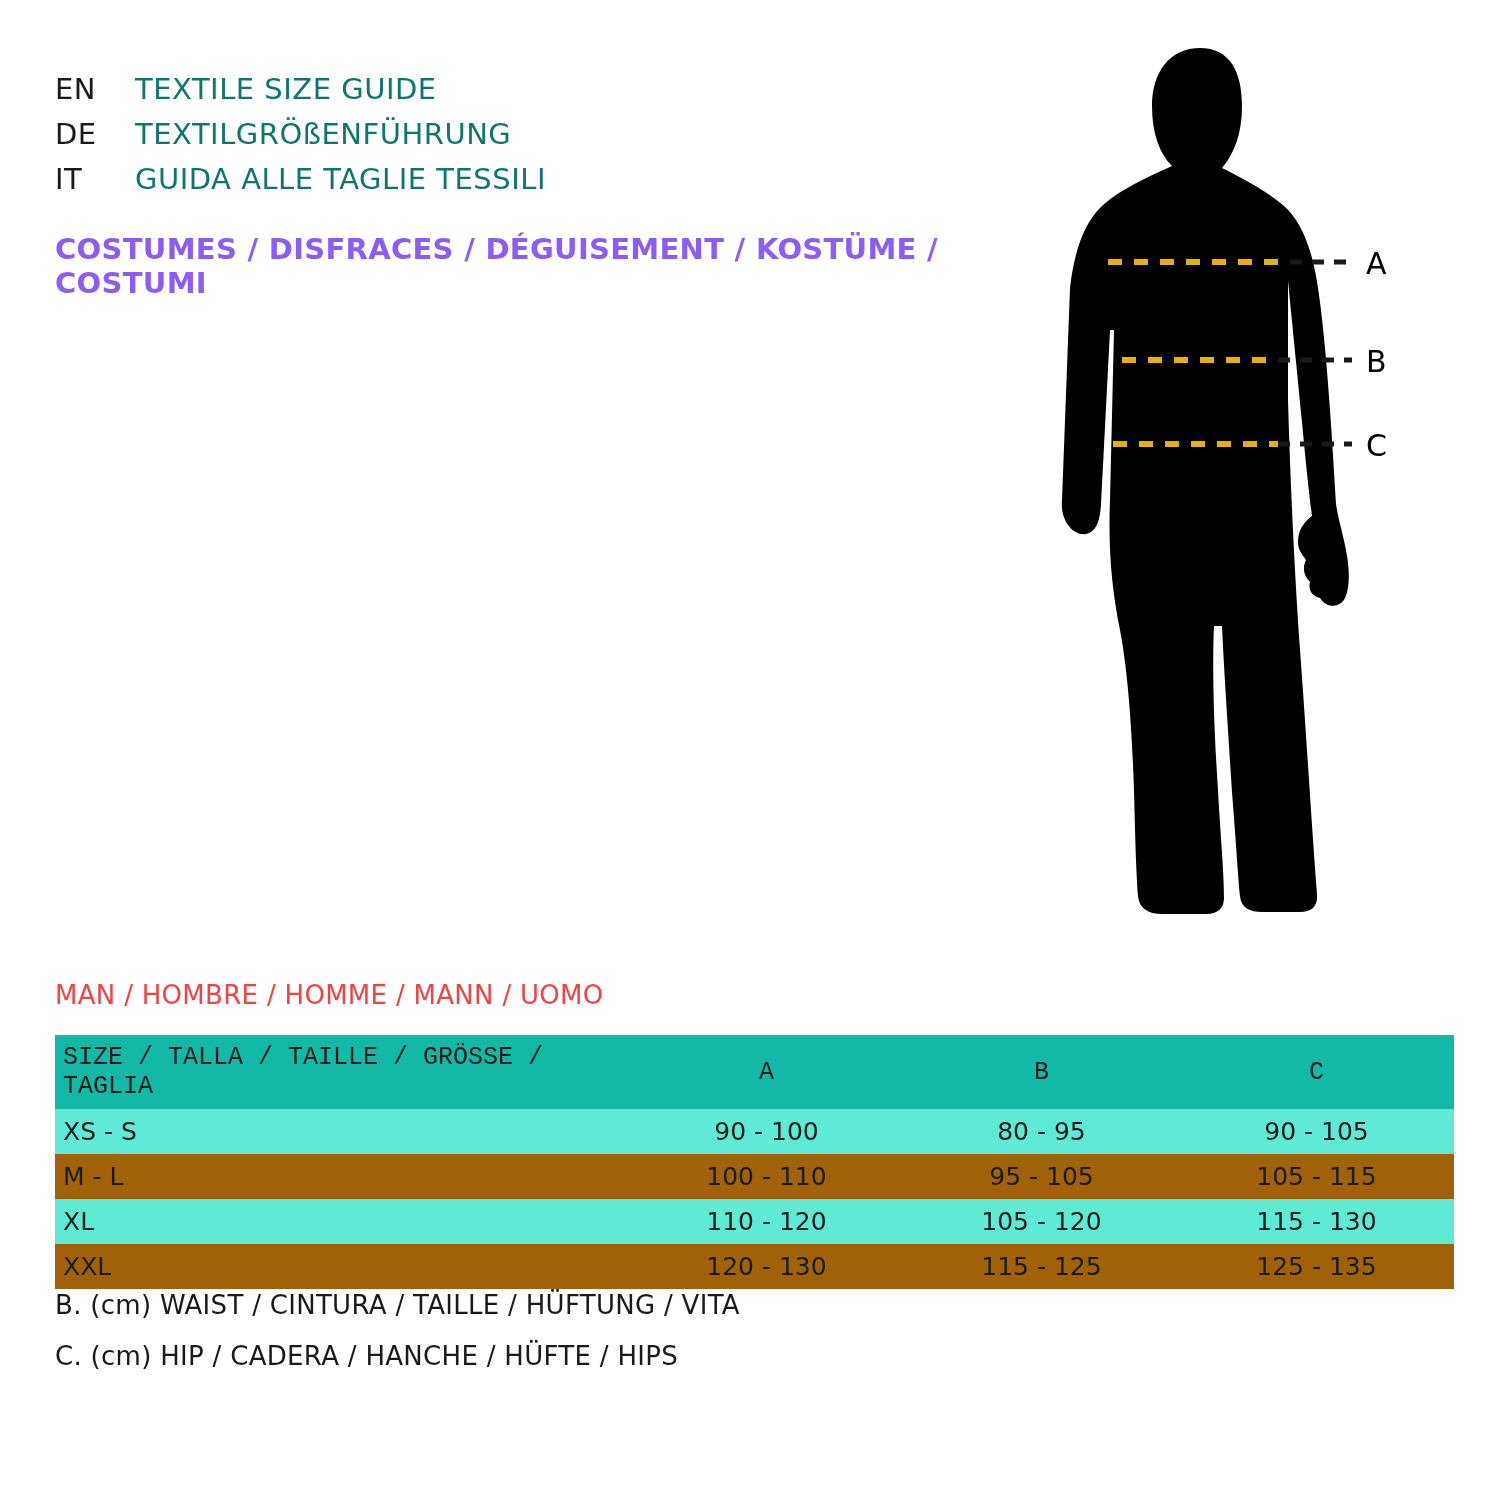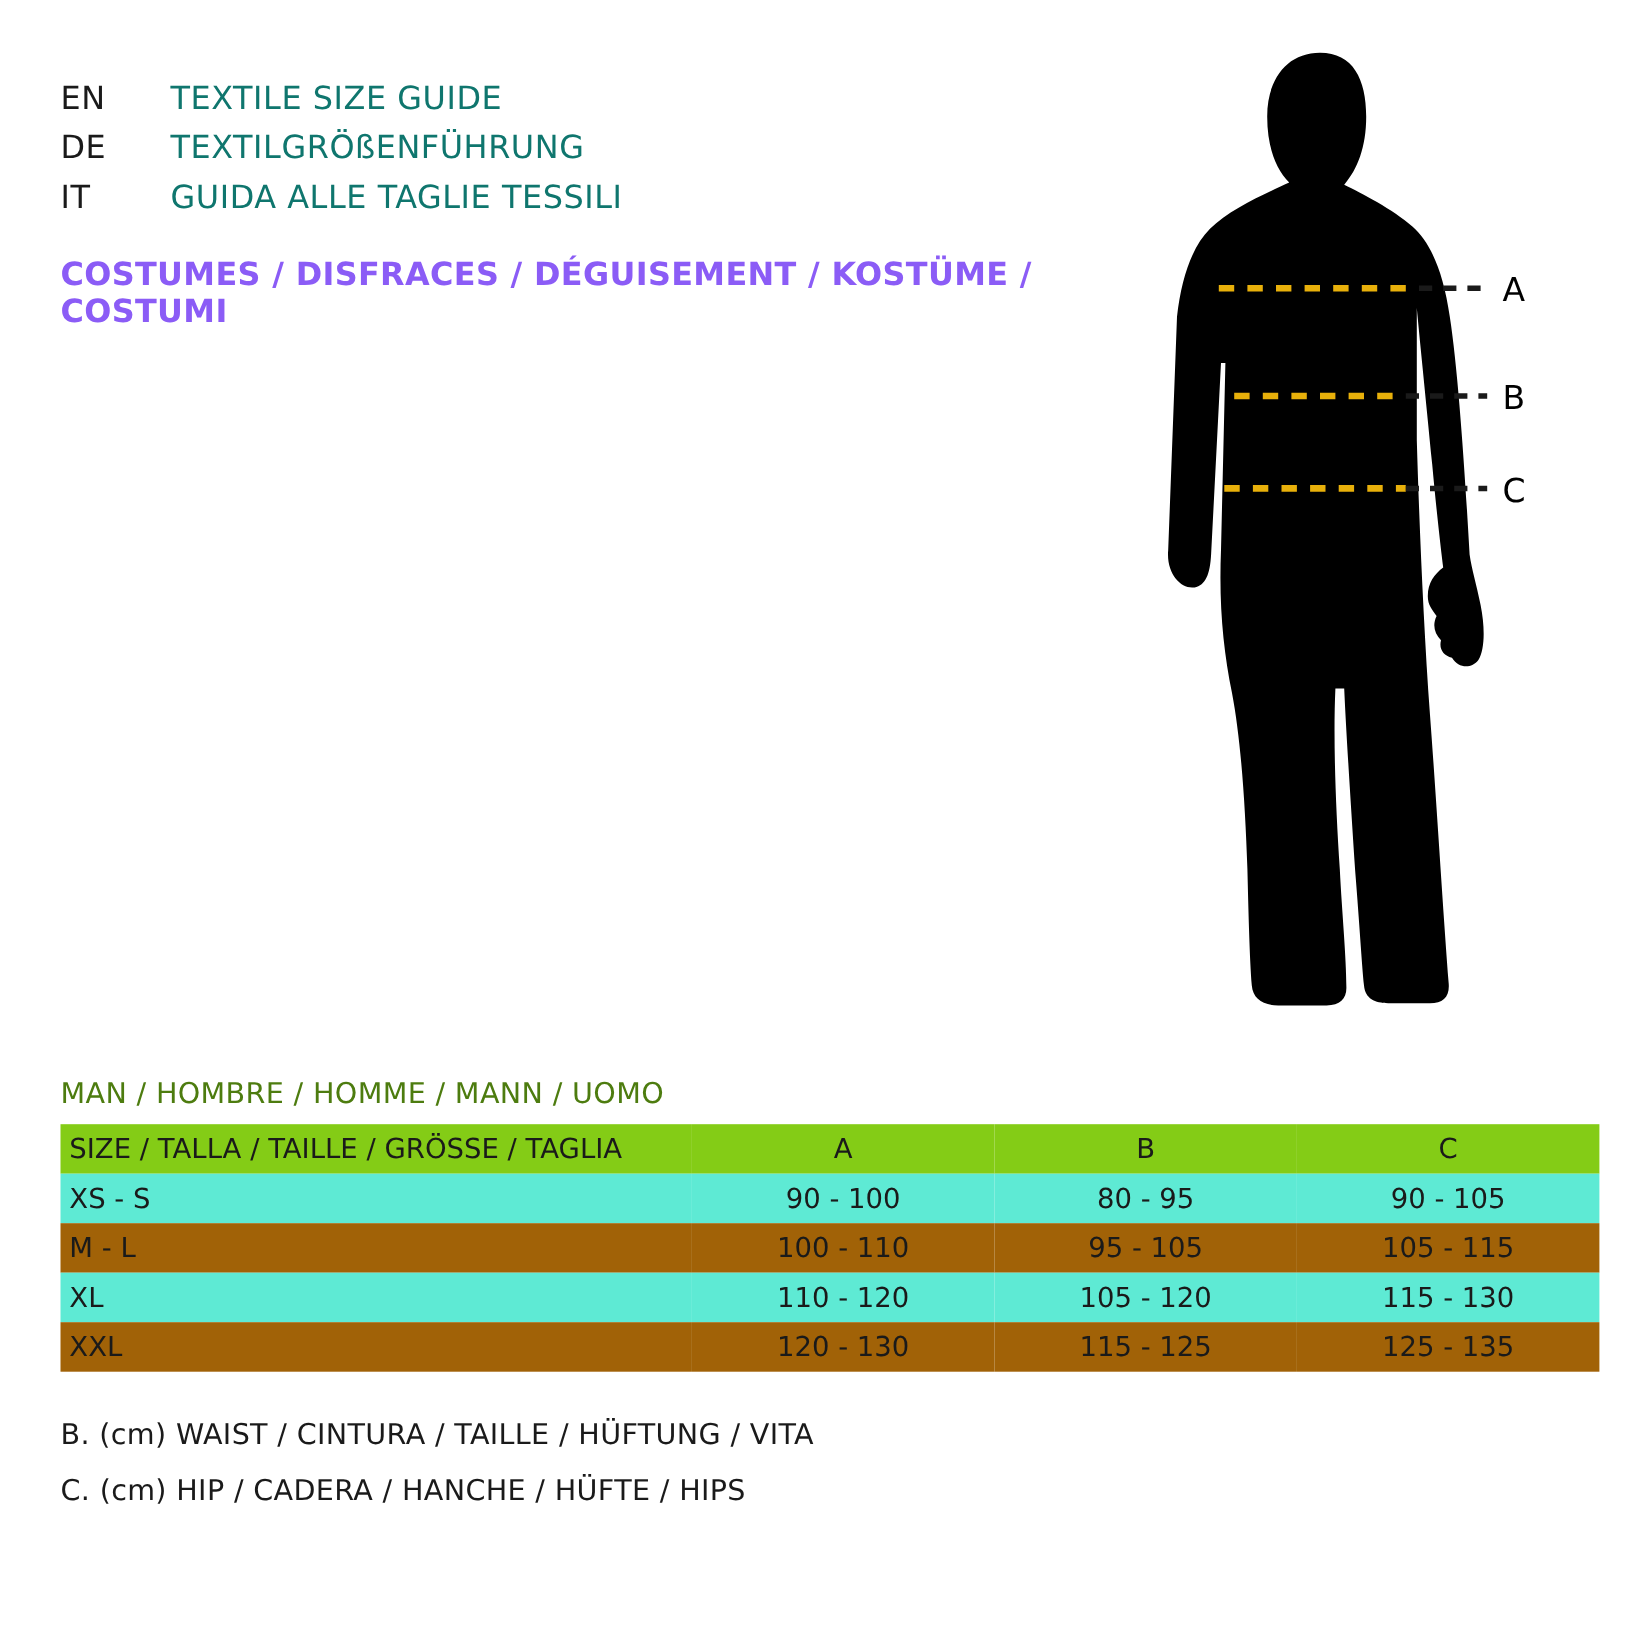--- a/index.html
+++ b/index.html
@@ -20,21 +20,20 @@
   .header-block {
     position: absolute;
     left: 55px;
     top: 72px;
     width: 900px;
   }
   .lang-row {
     display: flex;
     align-items: baseline;
     margin-bottom: 11px;
-    gap: 20px;
   }
   .lang-code {
     width: 80px;
     font-size: 29px;
     letter-spacing: 0.5px;
     color: #1a1a1a;
   }
   .lang-text {
     font-size: 29px;
     letter-spacing: 0.5px;
@@ -65,22 +64,22 @@
   
   .table-section {
     position: absolute;
     left: 55px;
     top: 980px;
     width: 1390px;
   }
   .table-caption {
     font-size: 26px;
     letter-spacing: 0.3px;
-    margin-bottom: 12px;
-    color: #4d7c0f;
+    margin-bottom: 25px;
+    color: #ef4444;
   }
   table.size-table {
     border-collapse: collapse;
     width: 1350px;
     table-layout: fixed;
   }
   table.size-table th,
   table.size-table td {
     font-size: 25px;
     font-weight: normal;
@@ -91,21 +90,21 @@
   table.size-table td.col-label {
     text-align: left;
     padding-left: 8px;
     width: 560px;
   }
   table.size-table th.col-val,
   table.size-table td.col-val {
     text-align: center;
     width: 263px;
   }
-  tr.head-row { background: #84cc16; }
+  tr.head-row { background: #14b8a6; font-family: Liberation Mono, monospace; }
   tr.row-even { background: #5eead4; }
   tr.row-odd  { background: #a16207; }
 
   
   .legend {
     position: absolute;
     left: 55px;
     top: 1290px;
     width: 1000px;
   }

